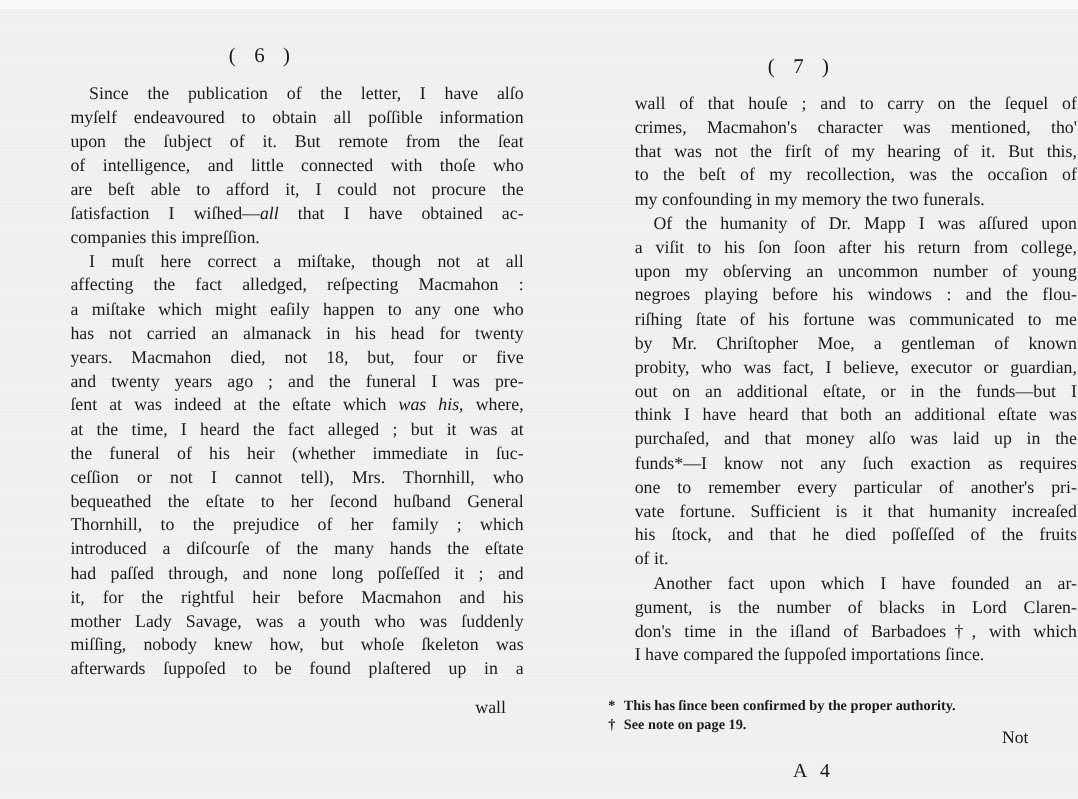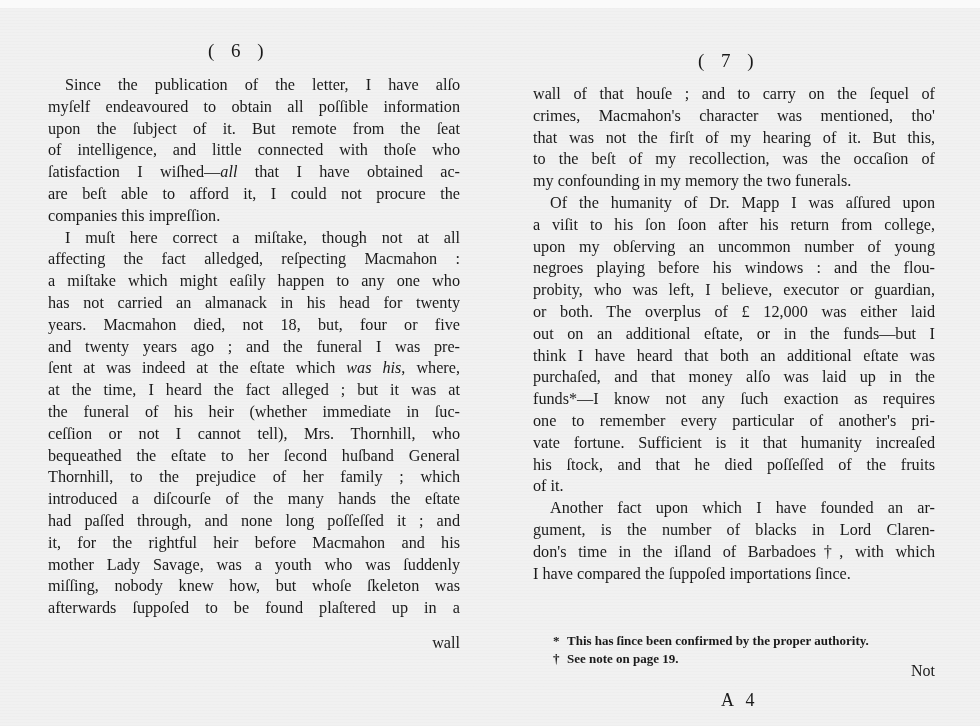--- a/index.html
+++ b/index.html
@@ -44,22 +44,22 @@
       white-space: pre;
     }
     .page-left .folio { left: 160px; top: 40px; }
     .page-right .folio { left: 165px; top: 50px; }
 
     .text-block {
       position: absolute;
       left: 0;
       width: 100%;
     }
-    .page-left .text-block { top: 75px; }
-    .page-right .text-block { top: 84px; }
+    .page-left .text-block { top: 75px; margin-left: 16px; }
+    .page-right .text-block { top: 84px; margin-left: 44px; }
 
     .line {
       display: block;
       height: 21.8px;
       line-height: 21.8px;
       font-size: 16.2px;
       white-space: nowrap;
       text-align: justify;
       text-align-last: justify;
       overflow: hidden;
@@ -101,22 +101,22 @@
   <div class="top-band"></div>
 
   <div class="page page-left">
     <div class="folio">( 6 )</div>
     <div class="text-block" id="left-text">
         <div>
           <span class="line indent">Since the publication of the letter, I have alſo</span>
           <span class="line">myſelf endeavoured to obtain all poſſible information</span>
           <span class="line">upon the ſubject of it.   But remote from the ſeat</span>
           <span class="line">of intelligence, and little connected with thoſe who</span>
+          <span class="line">are beſt able to afford it, I could not procure the</span>
           <span class="line">ſatisfaction I wiſhed—<em>all</em> that I have obtained ac-</span>
-          <span class="line">are beſt able to afford it, I could not procure the</span>
           <span class="line last">companies this impreſſion.</span>
         </div>
         <div>
           <span class="line indent">I muſt here correct a miſtake, though not at all</span>
           <span class="line">affecting the fact alledged, reſpecting Macmahon :</span>
           <span class="line">a miſtake which might eaſily happen to any one who</span>
           <span class="line">has not carried an almanack in his head for twenty</span>
           <span class="line">years.   Macmahon died, not 18, but, four or five</span>
           <span class="line">and twenty years ago ; and the funeral I was pre-</span>
           <span class="line">ſent at was indeed at the eſtate which <em>was his</em>, where,</span>
@@ -144,22 +144,23 @@
           <span class="line">crimes, Macmahon's character was mentioned, tho'</span>
           <span class="line">that was not the firſt of my hearing of it.   But this,</span>
           <span class="line">to the beſt of my recollection, was the occaſion of</span>
           <span class="line last">my confounding in my memory the two funerals.</span>
         </div>
         <div>
           <span class="line indent">Of the humanity of Dr. Mapp I was aſſured upon</span>
           <span class="line">a viſit to his ſon ſoon after his return from college,</span>
           <span class="line">upon my obſerving an uncommon number of young</span>
           <span class="line">negroes playing before his windows : and the flou-</span>
-          <span class="line">probity, who was left, I believe, executor or guardian,</span>
-          <span class="line">or both.   The overplus of £ 12,000 was either laid</span>
+          <span class="line">riſhing ſtate of his fortune was communicated to me</span>
+          <span class="line">by Mr. Chriſtopher Moe, a gentleman of known</span>
+          <span class="line">probity, who was fact, I believe, executor or guardian,</span>
           <span class="line">out on an additional eſtate, or in the funds—but I</span>
           <span class="line">think I have heard that both an additional eſtate was</span>
           <span class="line">purchaſed, and that money alſo was laid up in the</span>
           <span class="line">funds*—I know not any ſuch exaction as requires</span>
           <span class="line">one to remember every particular of another's pri-</span>
           <span class="line">vate fortune.  Sufficient is it that humanity increaſed</span>
           <span class="line">his ſtock, and that he died poſſeſſed of the fruits</span>
           <span class="line last">of it.</span>
         </div>
         <div>

